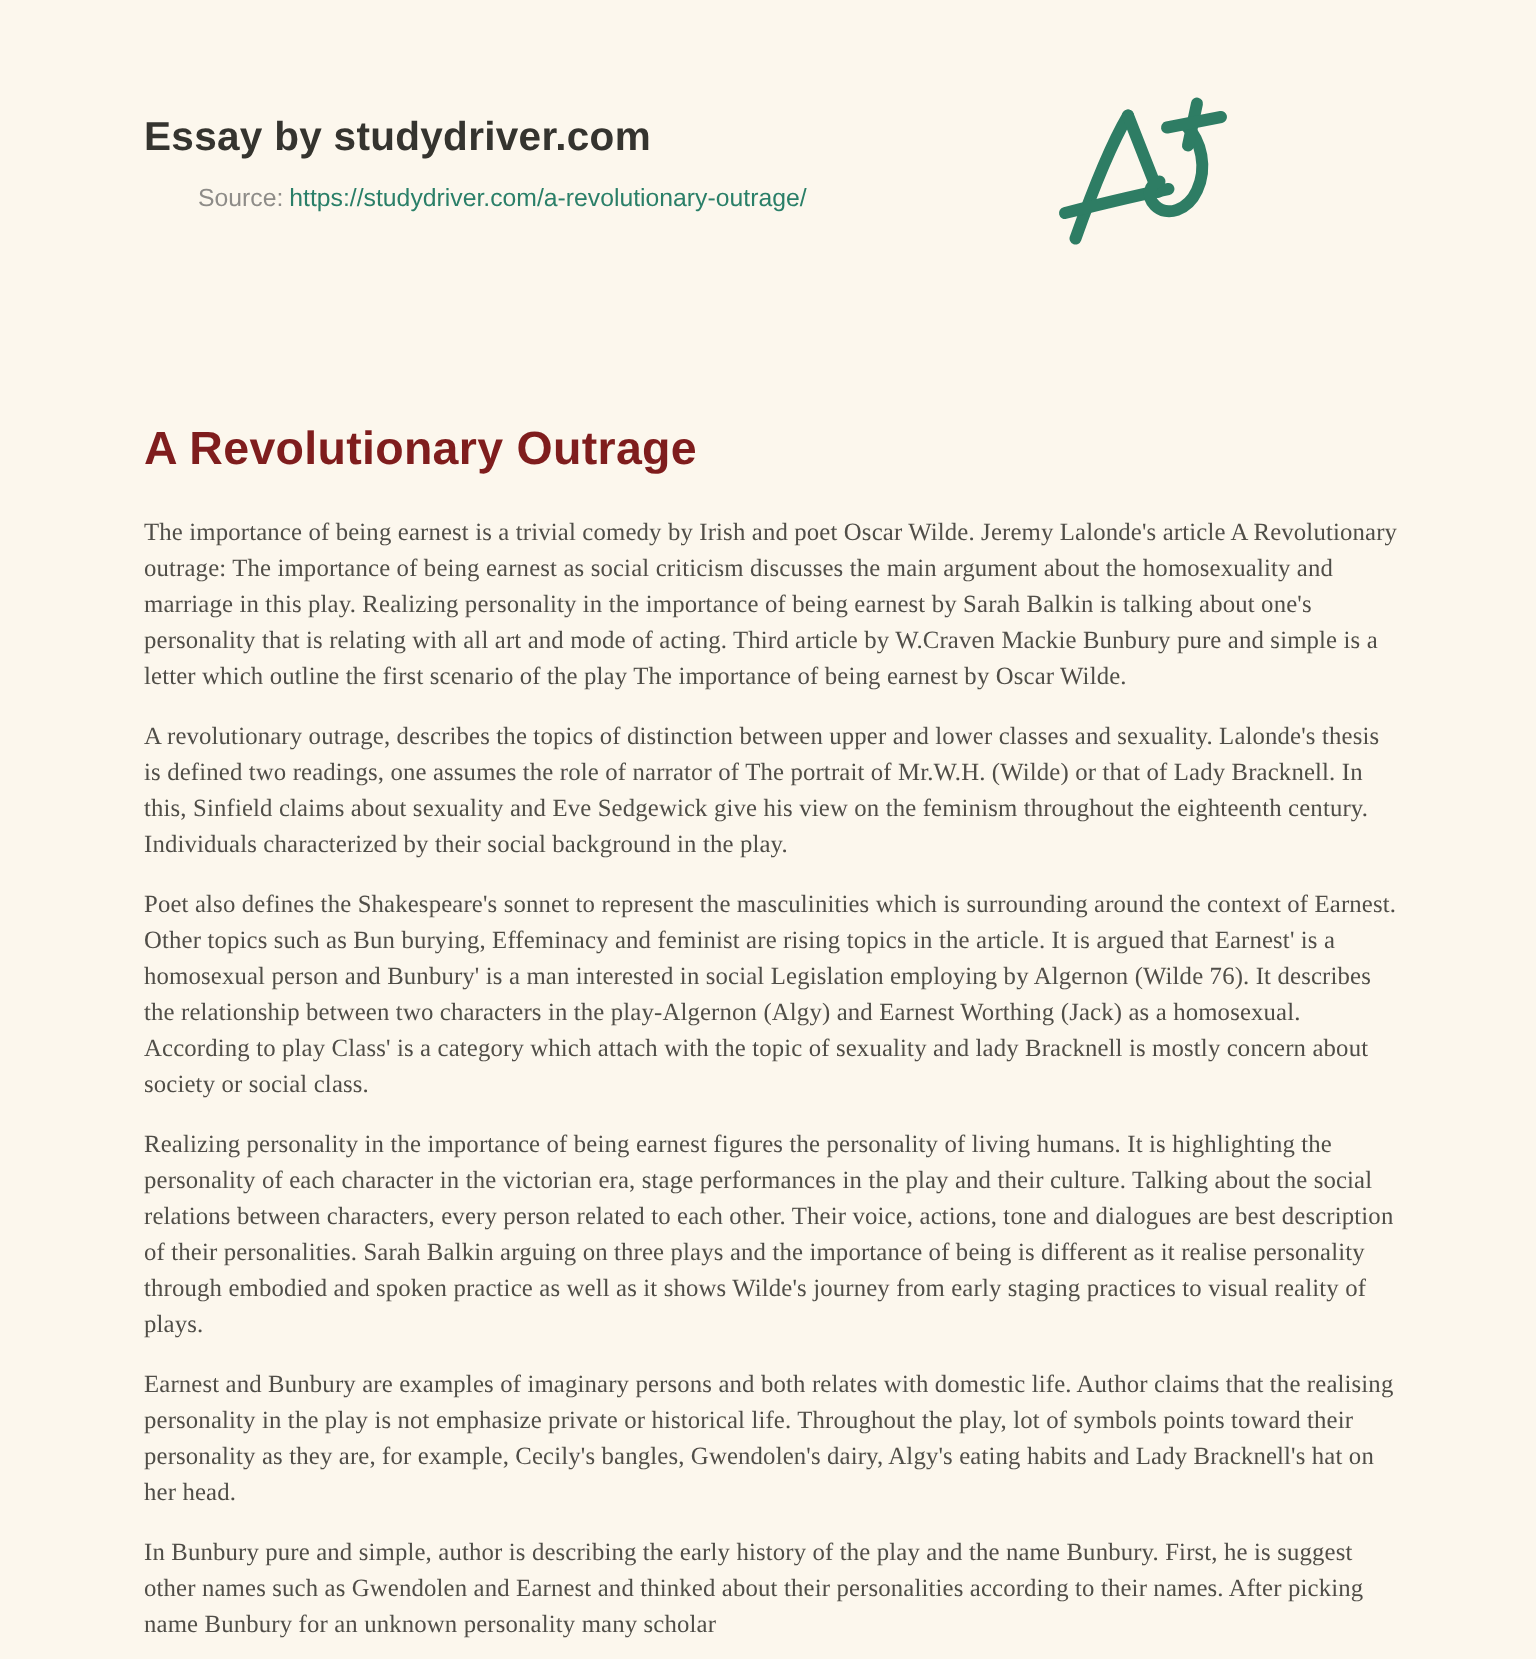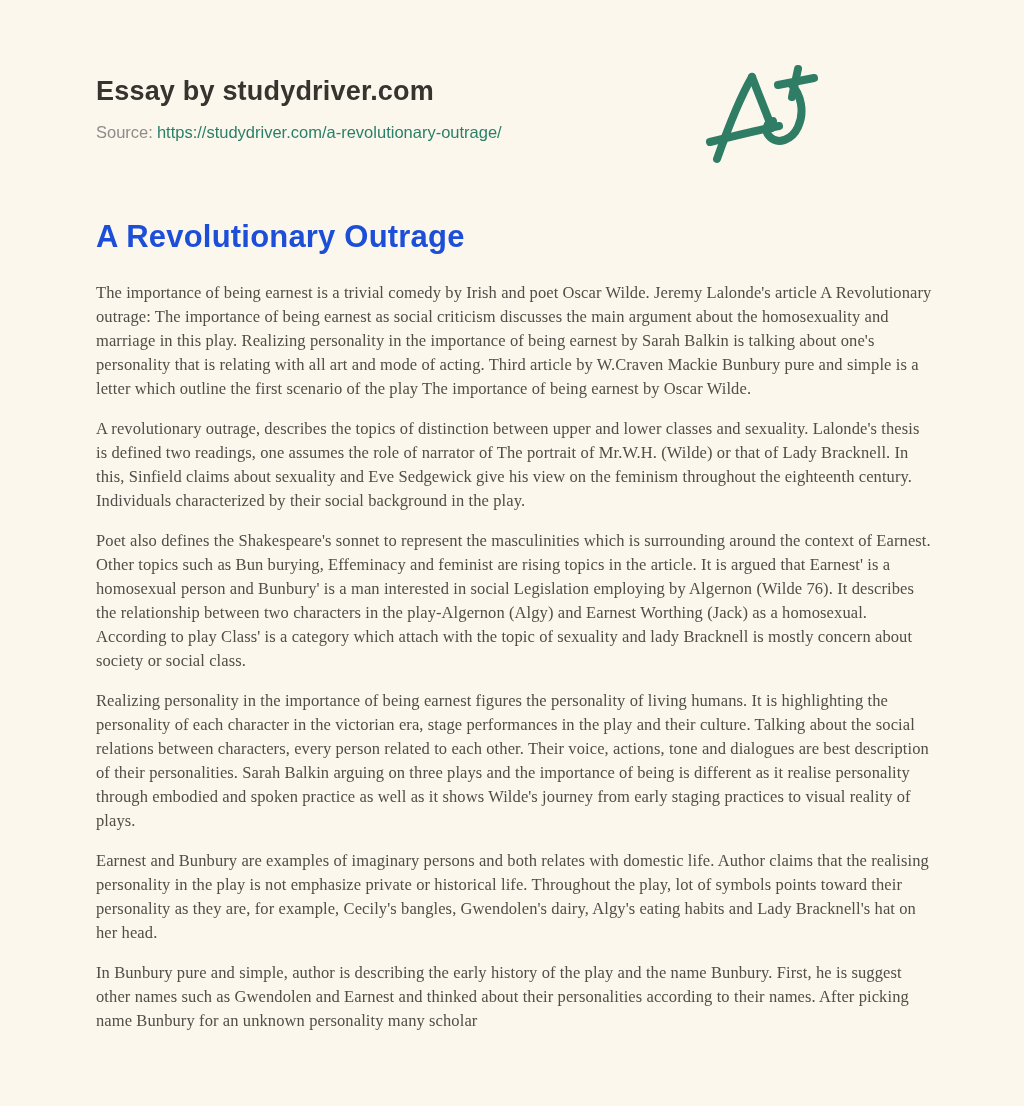--- a/index.html
+++ b/index.html
@@ -27,36 +27,37 @@
   .header-left h1 {
     font-size: 27px;
     font-weight: 700;
     color: #35342F;
     letter-spacing: 0.2px;
   }
   .source-line {
     margin-top: 16px;
     font-size: 16.5px;
     color: #8E8C88;
+    margin-left: 36px;
   }
   .source-line a {
     color: #2A7F68;
     text-decoration: none;
     margin-left: 4px;
   }
   .logo {
     margin-top: -12px;
     margin-right: 0px;
     flex: 0 0 auto;
   }
   .article-title {
-    margin-top: 51px;
+    margin-top: 112px;
     font-size: 31px;
     font-weight: 600;
-    color: #1d4ed8;
+    color: #7f1d1d;
     letter-spacing: 0.2px;
   }
   .essay {
     margin-top: 26px;
     width: 836px;
   }
   .essay p {
     font-size: 16.5px;
     line-height: 24px;
     color: #504E48;

